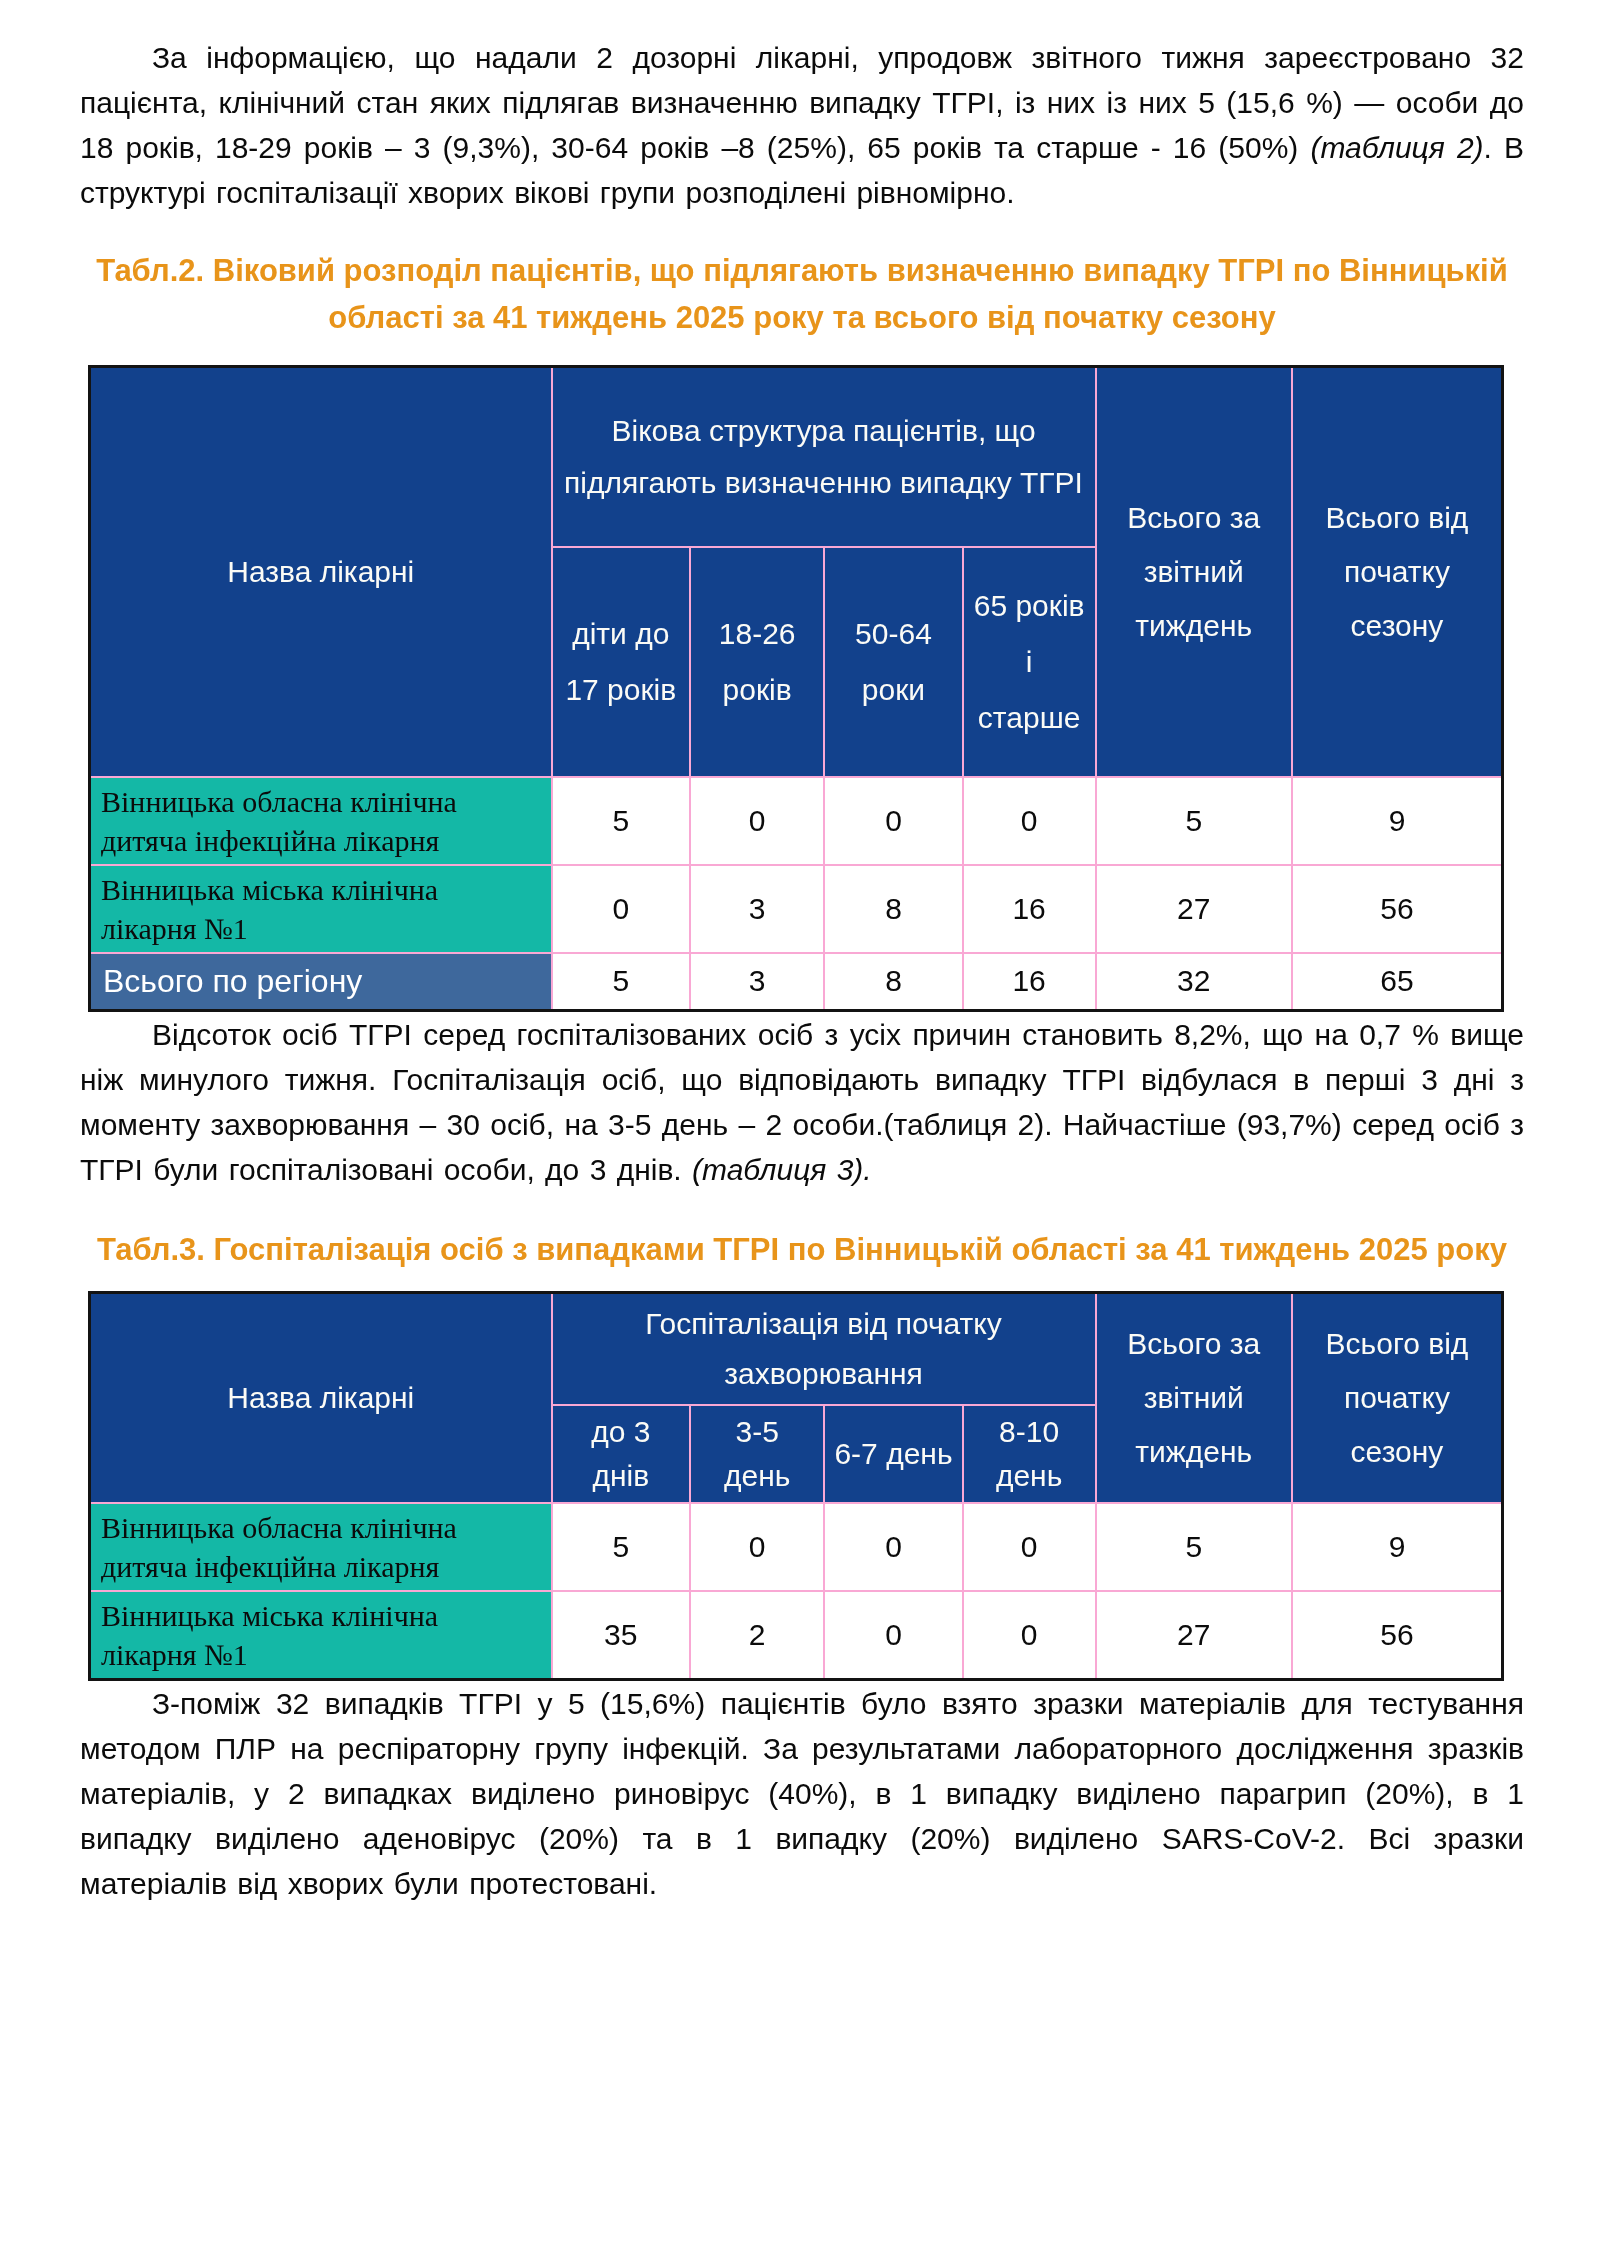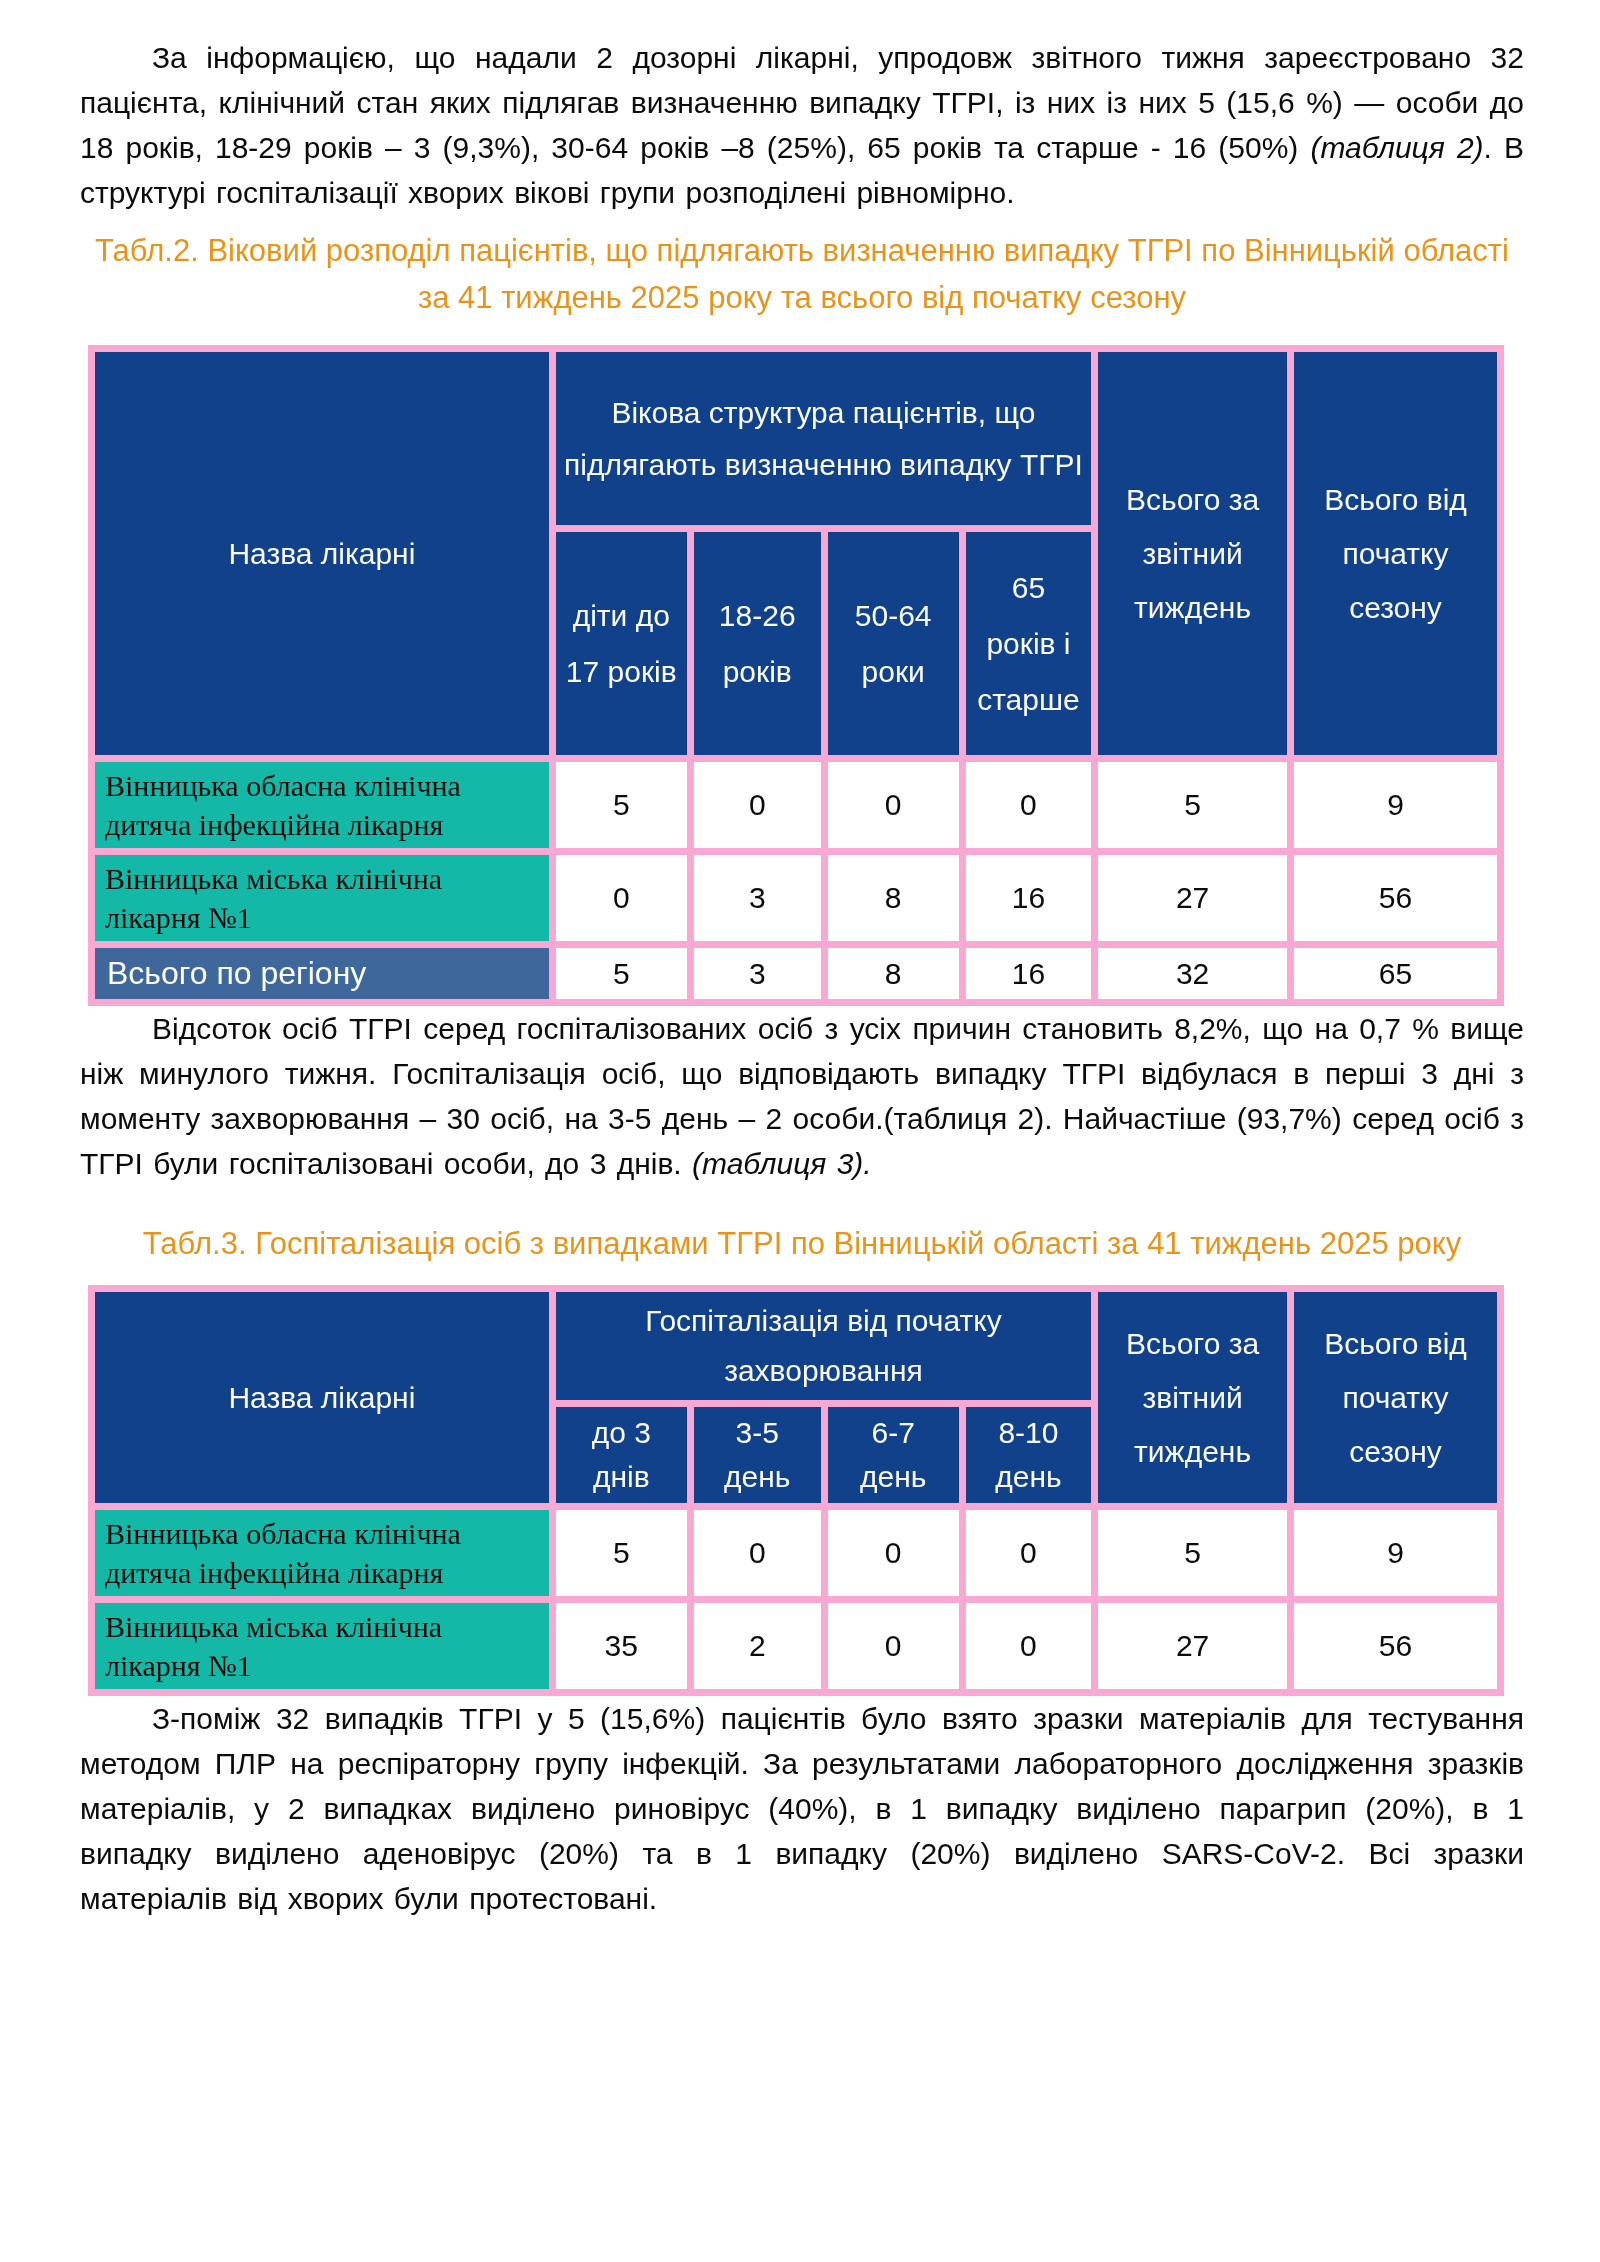--- a/index.html
+++ b/index.html
@@ -17,28 +17,28 @@
   }
   .page{padding:35px 76px 0 80px;}
   p.body-text{
     font-size:30px;line-height:45px;margin:0;
     text-align:justify;text-indent:72px;
     word-spacing:2px;
   }
   p.body-text .it{font-style:italic;}
   h2.table-title{
     color:var(--title-orange);
-    font-size:31px;line-height:47px;font-weight:normal;
-    text-align:center;margin:12px 10px 24px 10px;
+    font-size:31px;line-height:47px;font-weight:bold;
+    text-align:center;margin:32px 10px 24px 10px;
   }
   table.report{
     border-collapse:collapse;table-layout:fixed;
     width:1416px;margin-left:8px;
   }
-  table.report td{border:7px solid #f9a8d4;overflow:hidden;}
+  table.report td{border:2px solid #f9a8d4;overflow:hidden;}
   table.report{border:3px solid #131313;}
   td.hdr{
     background:var(--hdr-bg);color:#fbfbf6;
     text-align:center;vertical-align:middle;
     font-size:30px;padding:4px 8px;
   }
   .group2{line-height:52px;}
   .sub2{line-height:56px;}
   .group3{line-height:50px;}
   .sub3{line-height:44px;}

